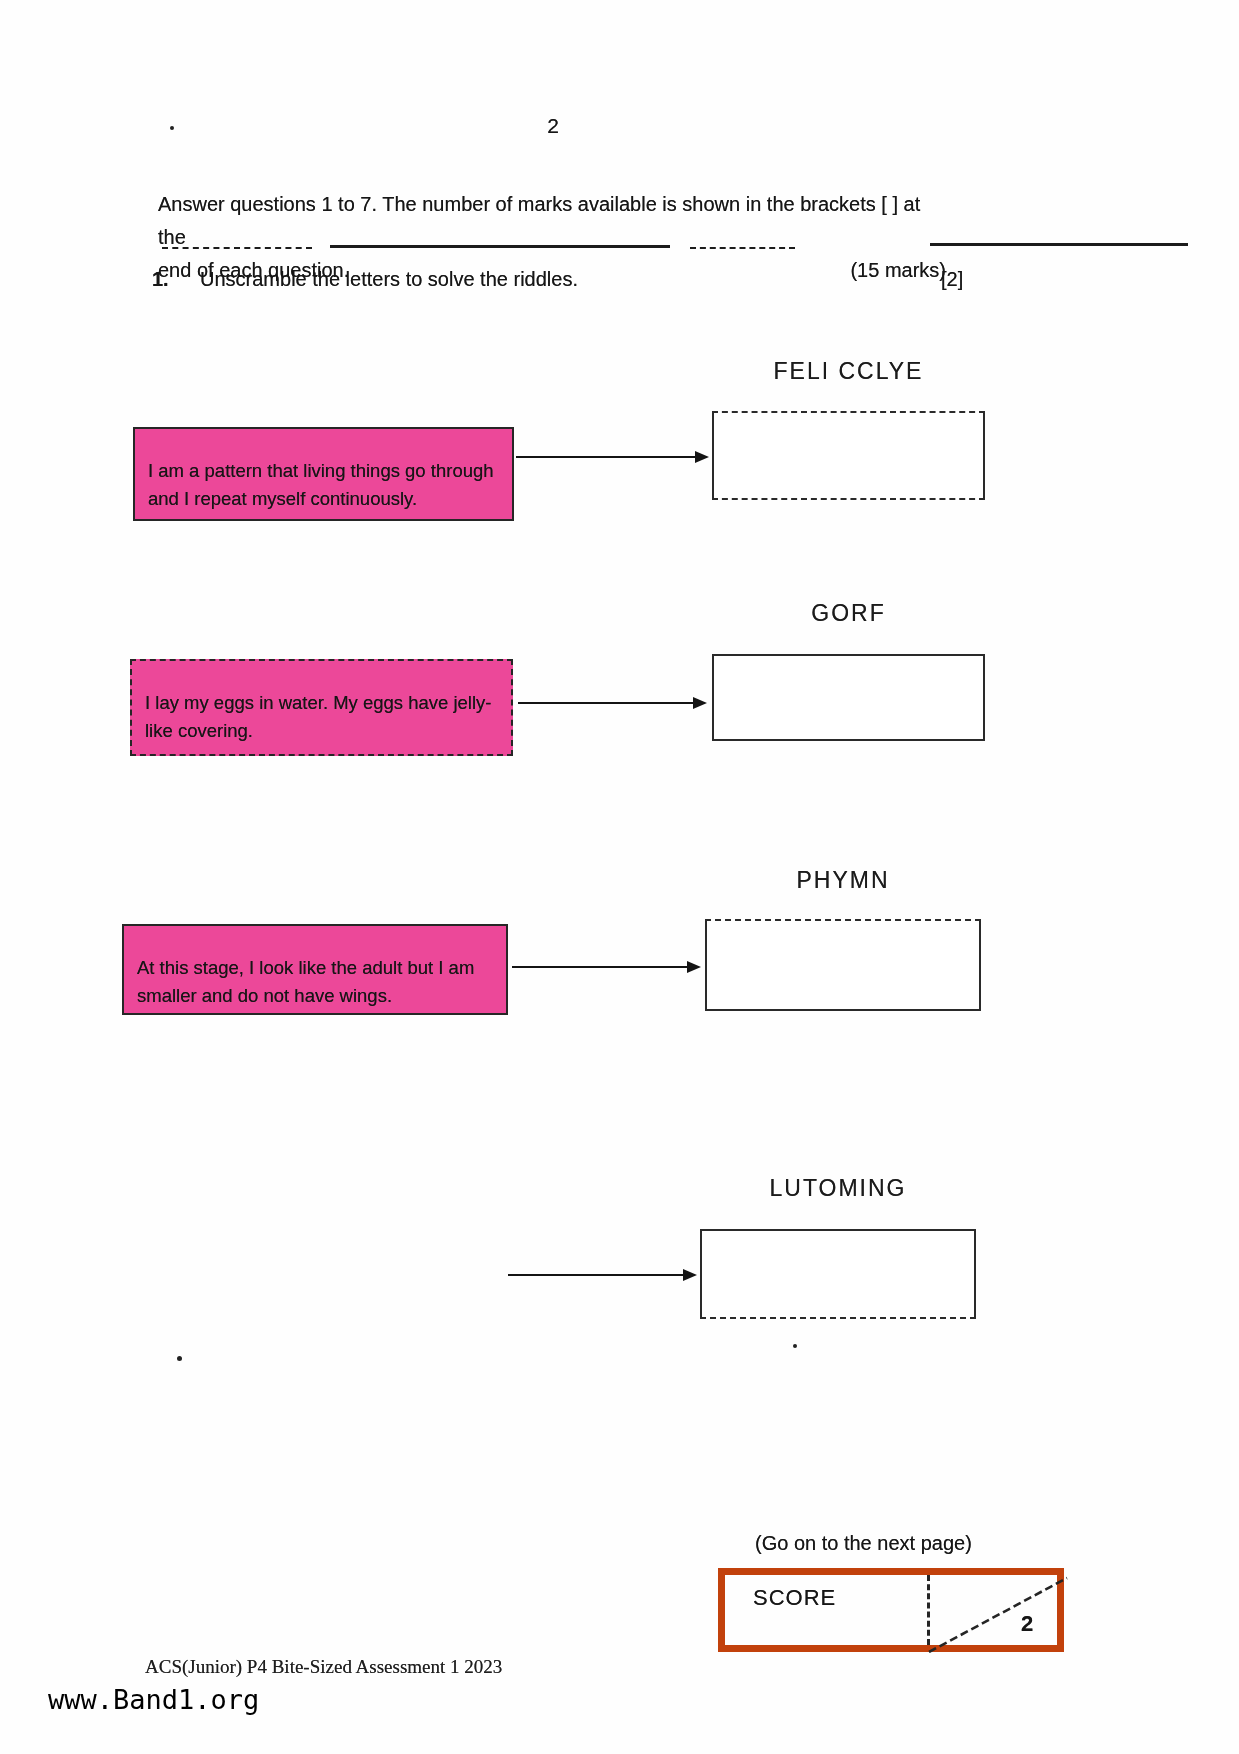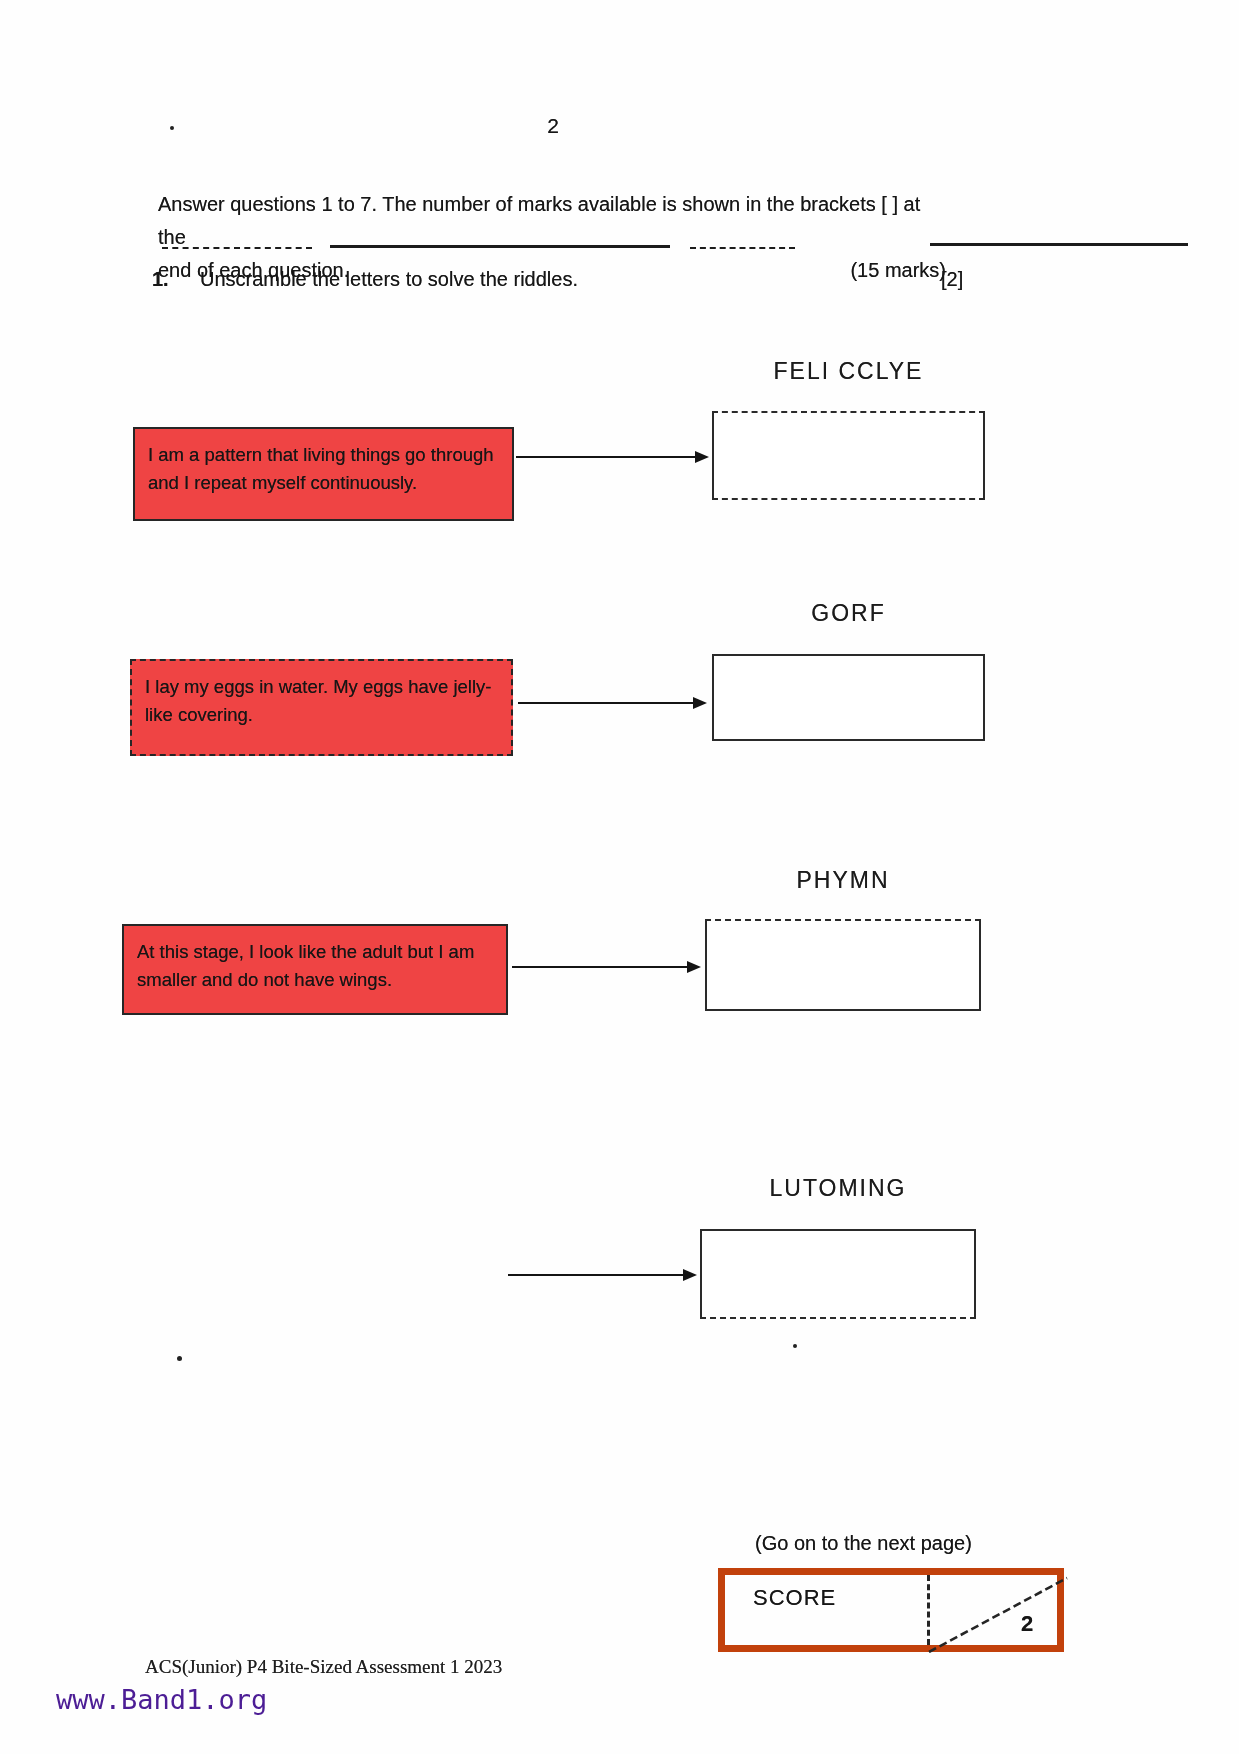--- a/index.html
+++ b/index.html
@@ -29,24 +29,24 @@
   .q-num  { position:absolute; left:152px; top:0; font-weight:bold; }
   .q-text { position:absolute; left:200px; top:0; }
   .q-marks{ position:absolute; left:941px; top:0; }
 
   .scrambled {
     text-align:center; font-size:23px; letter-spacing:2px;
     color:#1b1b1b;
   }
   .clue-box {
     border:2px solid #262626;
-    padding:12px 13px;
+    padding:28px 13px;
     font-size:18.5px; line-height:28px;
     white-space:pre-line;
-    background:#ef4444;
+    background:#ec4899;
   }
   .clue-box.dashed { border-style:dashed; }
   .answer-box { border:2px solid #2a2a2a; background:#fff; }
   .answer-box.top-dash { border-top-style:dashed; }
   .answer-box.bottom-dash { border-bottom-style:dashed; }
 
   .arrow { height:0; border-top:2px solid #141414; }
   .arrow::before { content:""; position:absolute; left:0; top:-2px; width:100%; border-top:1px solid rgba(20,20,20,.35); }
   .arrow::after {
     content:""; position:absolute; right:-3px; top:-7px;
@@ -57,21 +57,21 @@
 
   .next-page-note { left:728px; top:1532px; font-size:20px;margin-left:27px; }
 
   .score-box { left:718px; top:1568px; width:346px; height:84px; border:7px solid #c2410c; }
   .score-label { position:absolute; left:28px; top:10px; font-size:22px; letter-spacing:1px; }
   .score-divider { position:absolute; left:202px; top:0; height:100%; border-left:3px dashed #252525; }
   .score-diagonal { position:absolute; left:202px; top:0; width:141px; height:78px; }
   .score-max { position:absolute; left:296px; top:36px; font-size:22px; font-weight:bold; }
 
   .doc-footer { left:145px; top:1656px; font-size:19px; color:#1e1e1e;font-family:Liberation Serif, serif; }
-  .watermark { left:56px; top:1684px; font-family:"DejaVu Sans Mono", monospace; font-size:27px; color:#4c1d95; text-shadow:none; }
+  .watermark { left:48px; top:1684px; font-family:"DejaVu Sans Mono", monospace; font-size:27px; color:#000000; text-shadow:none; }
 
   .dot { position:absolute; background:#222; border-radius:50%; }
 </style>
 </head>
 <body>
 
 <div class="page">
 
   <div class="abs page-number">2</div>
 

